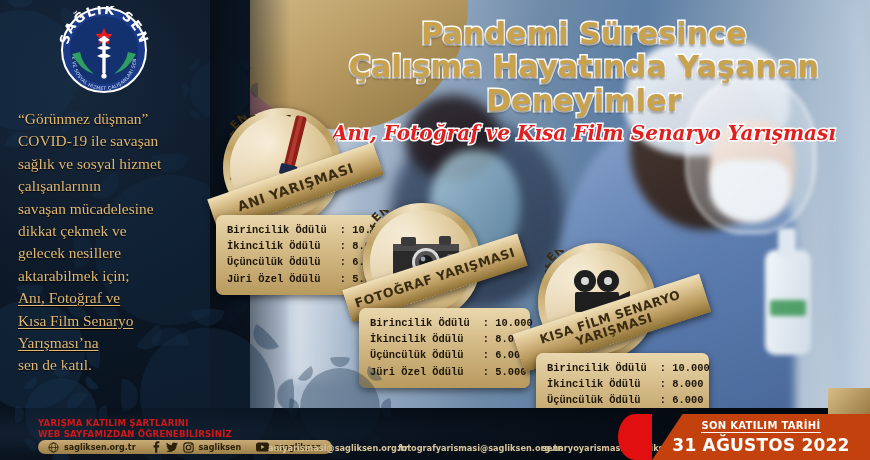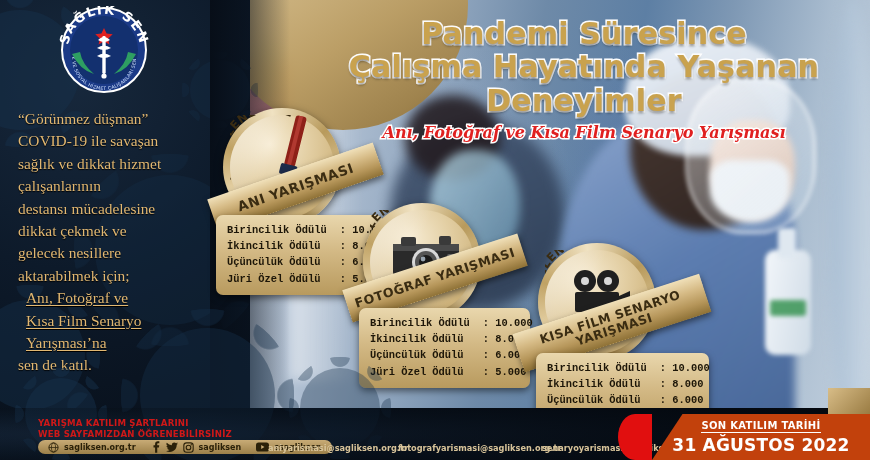--- a/index.html
+++ b/index.html
@@ -101,35 +101,35 @@
     position:absolute;left:48px;top:6px;width:112px;height:78px;
   }
   .logo svg{display:block;}
 
   .lead{
     position:absolute;left:18px;top:108px;width:205px;
     font-family:"Liberation Serif",serif;
     font-size:15.4px;line-height:22.4px;color:#e2b872;
     text-shadow:0 1px 1px #000;
   }
-  .lead .u{text-decoration:underline;text-underline-offset:2px;margin-left:8px;}
+  .lead .u{text-decoration:underline;text-underline-offset:2px;}
 
   
   .title-wrap{position:absolute;left:300px;top:18px;width:568px;text-align:center;}
   .t-line{
     font-family:"DejaVu Sans",sans-serif;font-weight:bold;
     color:#c9a24e;letter-spacing:.2px;
     -webkit-text-stroke:3.2px #ffffff;paint-order:stroke fill;
     text-shadow:0 2px 3px rgba(0,0,0,.45);
   }
   .t1{font-size:30px;line-height:32px;}
   .t2{font-size:30px;line-height:34px;}
   .t3{
     font-family:"DejaVu Serif",serif;font-style:italic;font-weight:bold;
-    font-size:16px;line-height:26px;color:#e02020;
+    font-size:20px;line-height:26px;color:#e02020;
     -webkit-text-stroke:3px #ffffff;paint-order:stroke fill;
     margin-top:2px;
   }
 
   
   .badge{position:absolute;}
   .medal{
     position:absolute;width:118px;height:118px;border-radius:50%;
     background:
       conic-gradient(from 200deg,#7a5f2c 0deg,#e9d6ac 40deg,#c0a264 90deg,#f0e2c2 150deg,#b89a5c 210deg,#e6d3a8 275deg,#8c6e35 330deg,#7a5f2c 360deg);
@@ -256,23 +256,23 @@
       <path d="M50 34 q6-6 12 0 q-6 4-12 0z" fill="#ffffff"></path>
       <path d="M49 42 q7-5 14 0 q-7 4-14 0z" fill="#ffffff"></path>
       <path d="M49 50 q7-5 14 0 q-7 4-14 0z" fill="#ffffff"></path>
       <circle cx="56" cy="70" r="2.6" fill="#ffffff"></circle>
     </svg>
   </div>
 
   <div class="lead">
     <div>“Görünmez düşman”</div>
     <div>COVID-19 ile savaşan</div>
-    <div>sağlık ve dikkat hizmet</div>
+    <div>sağlık ve sosyal hizmet</div>
     <div>çalışanlarının</div>
-    <div>destansı mücadelesine</div>
+    <div>savaşan mücadelesine</div>
     <div>dikkat çekmek ve</div>
     <div>gelecek nesillere</div>
     <div>aktarabilmek için;</div>
     <div class="u">Anı, Fotoğraf ve</div>
     <div class="u">Kısa Film Senaryo</div>
     <div class="u">Yarışması’na</div>
     <div>sen de katıl.</div>
   </div>
 
   <div class="title-wrap">

